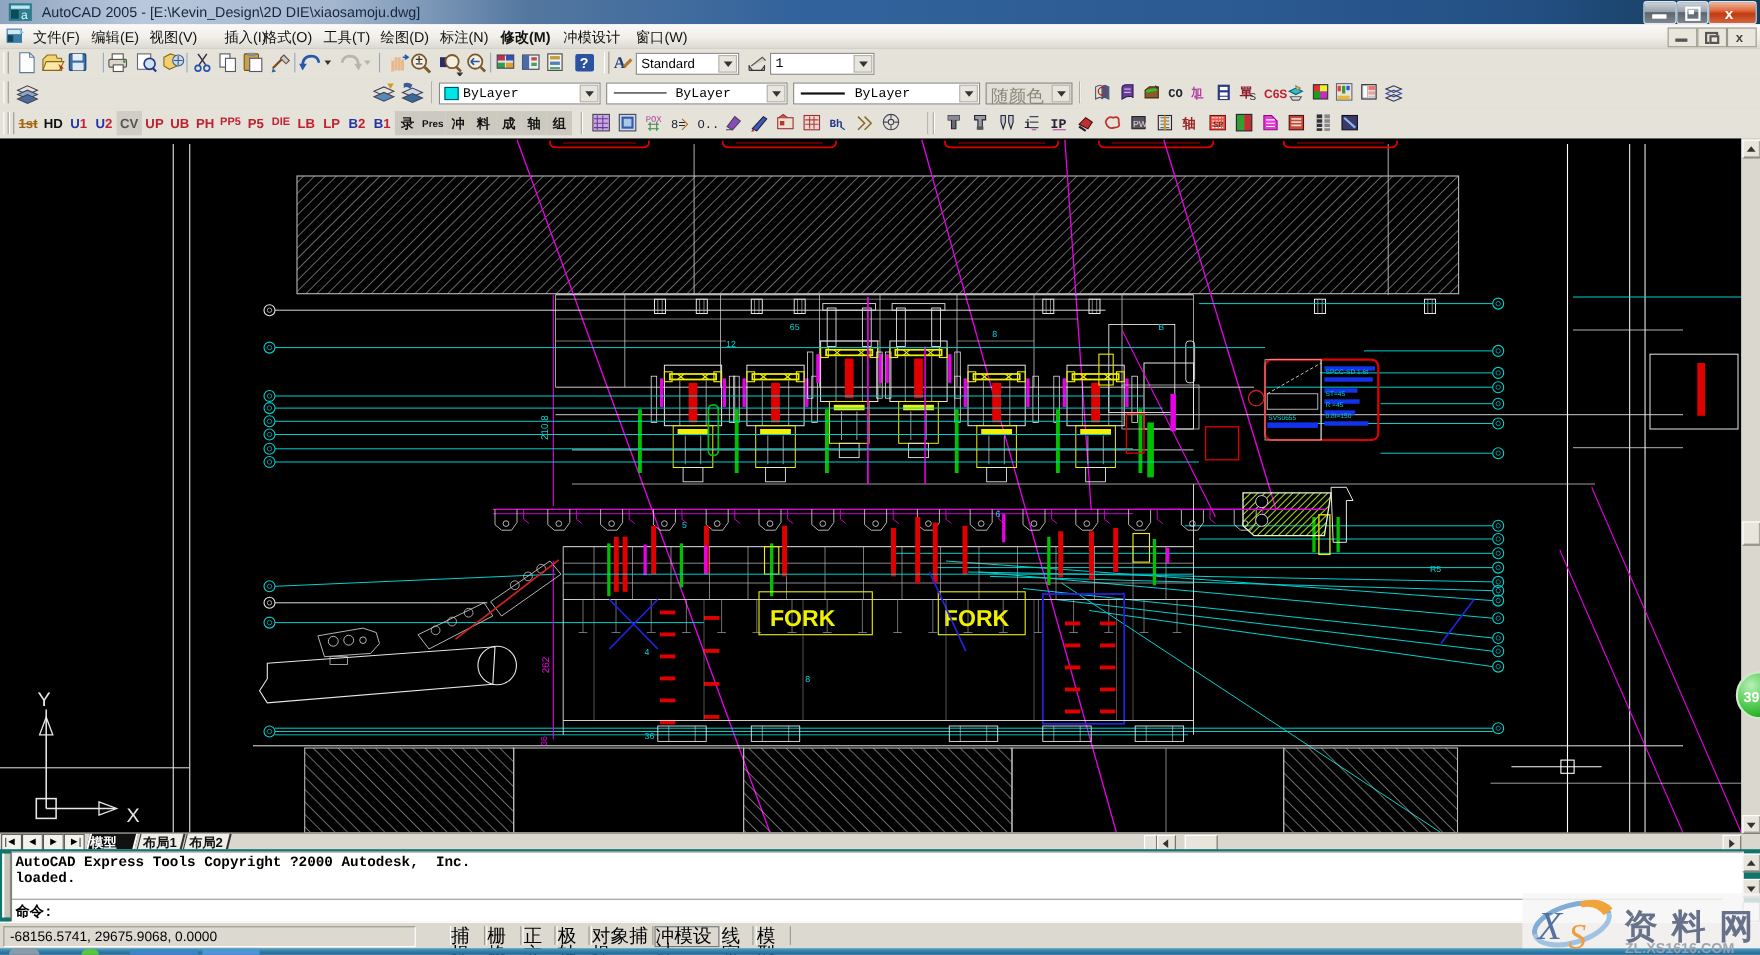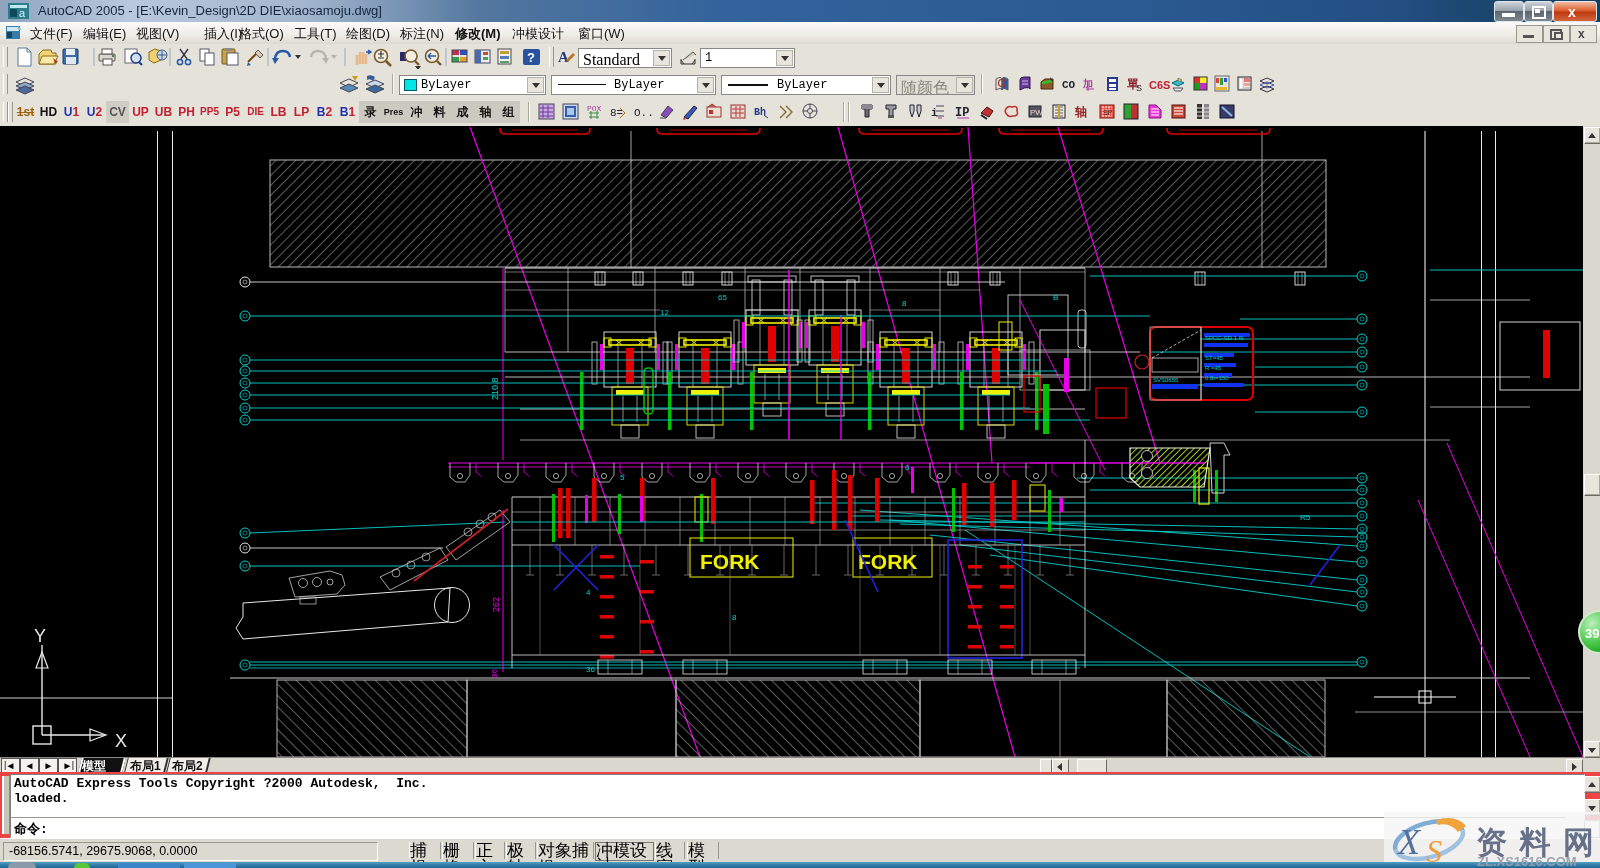--- a/index.html
+++ b/index.html
@@ -30,21 +30,21 @@
 .xtb{position:absolute;top:2px;width:23px;height:22px;font-weight:bold;font-size:12px;text-align:center;line-height:22px;}
 
 #draw{left:0;top:126px;width:1583px;height:631px;background:#000;}
 
 .sb{background:#dad7ce;}
 .sbBtn{position:absolute;background:#e8e5dd;border:1px solid #fff;border-right-color:#6d6a63;border-bottom-color:#6d6a63;box-shadow:inset -1px -1px 0 #a9a69c;}
 .arr{position:absolute;width:0;height:0;}
 
 #tabrow{left:0;top:757px;width:1600px;height:15px;background:#dad7ce;border-top:1px solid #8b887f;}
 
-#cmd{left:0;top:772px;width:1600px;height:66px;background:#ef4444;}
+#cmd{left:0;top:772px;width:1600px;height:66px;background:#0f766e;}
 #cmdinner{position:absolute;left:10px;top:2px;width:1573px;height:62px;background:#fff;border:1px solid #808080;border-bottom-color:#fff;border-right-color:#fff;}
 #cmdtext{position:absolute;left:3px;top:1px;font-family:"Liberation Mono",monospace;font-size:13px;font-weight:bold;color:#000;line-height:15px;white-space:pre;}
 
 #status{left:0;top:838px;width:1600px;height:24px;background:#dcd9d0;border-top:1px solid #fff;}
 .spanel{position:absolute;top:3px;height:17px;border:1px solid #9a978d;border-bottom-color:#fff;border-right-color:#fff;font-size:12.5px;color:#000;}
 .sbtn{position:absolute;top:3px;height:17px;font-size:17px;color:#000;text-align:left;border-left:1px solid #fff;border-right:1px solid #9a978d;line-height:17px;margin-left:31px;}
 
 #task{left:0;top:862px;width:1600px;height:6px;background:linear-gradient(180deg,#55a0c0 0%,#2f7aa8 55%,#1e6694 100%);}
 </style>
 </head>
@@ -233,21 +233,21 @@
           <text x="0" y="14" text-anchor="middle" font-size="13" font-weight="bold" fill="#fff" font-family="Liberation Sans">?</text>
         </g>
     </svg>
     <div class="grip" style="left:549px;"></div>
 
     <svg class="abs" style="left:556px;top:2px;" width="20" height="23" viewBox="0 0 20 23">
         <text x="2" y="16" font-size="15" font-weight="bold" fill="#223a7a" font-family="Liberation Serif">A</text>
         <path d="M10 14 L17 7 l2 2 L12 16 Z" fill="#b8762a"></path>
       </svg>
     <div class="combo" style="left:578px;top:4px;width:92px;">
-        <span class="ct" style="font-family:Liberation Serif, serif;font-size:16px;">Standard</span>
+        <span class="ct" style="font-family:Liberation Sans, sans-serif;font-size:12px;">Standard</span>
         <div class="cArrow"></div>
       </div>
     <svg class="abs" style="left:679px;top:4px;" width="20" height="20" viewBox="0 0 20 20">
         <path d="M2 16 L16 16" stroke="#333"></path>
         <path d="M2 12 l3 4 M2 16 l0 -5 M16 12 l-3 4 M16 16 l0 -5" stroke="#333"></path>
         <path d="M4 12 L14 4 l3 3" stroke="#555" fill="#d8d0c0"></path>
       </svg>
     <div class="combo" style="left:700px;top:4px;width:93px;">
         <span class="ct" style="font-family:'Liberation Mono',monospace;font-size:12px;">1</span>
         <div class="cArrow"></div>

